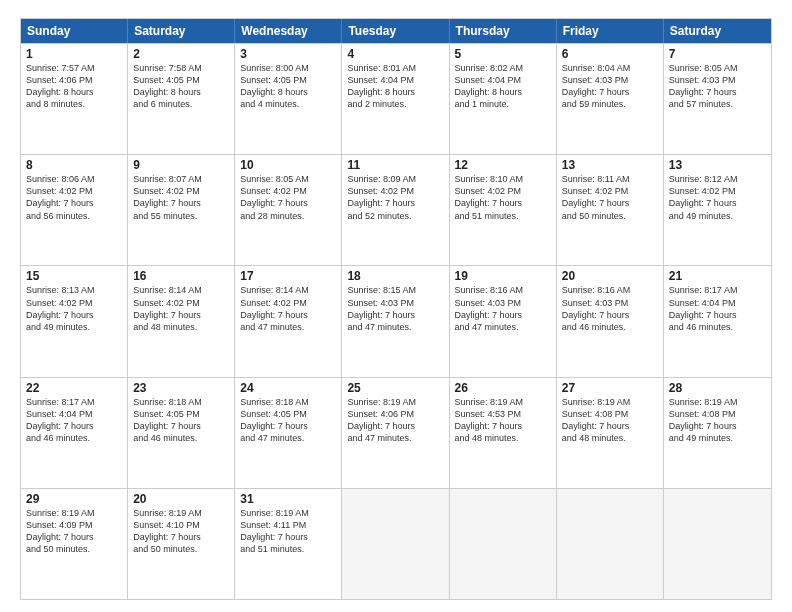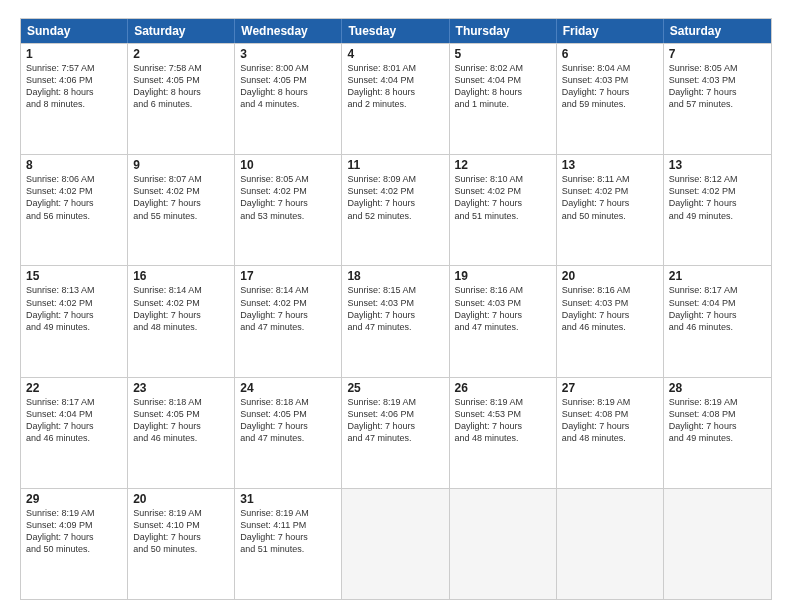--- a/index.html
+++ b/index.html
@@ -188,21 +188,21 @@
             <span class="cell-line">Sunrise: 8:07 AM</span>
             <span class="cell-line">Sunset: 4:02 PM</span>
             <span class="cell-line">Daylight: 7 hours</span>
             <span class="cell-line">and 55 minutes.</span>
           </div>
           <div class="cal-cell">
             <span class="day-num">10</span>
             <span class="cell-line">Sunrise: 8:05 AM</span>
             <span class="cell-line">Sunset: 4:02 PM</span>
             <span class="cell-line">Daylight: 7 hours</span>
-            <span class="cell-line">and 53 minutes.</span>
+            <span class="cell-line">and 28 minutes.</span>
           </div>
           <div class="cal-cell">
             <span class="day-num">11</span>
             <span class="cell-line">Sunrise: 8:09 AM</span>
             <span class="cell-line">Sunset: 4:02 PM</span>
             <span class="cell-line">Daylight: 7 hours</span>
             <span class="cell-line">and 52 minutes.</span>
           </div>
           <div class="cal-cell">
             <span class="day-num">12</span>

